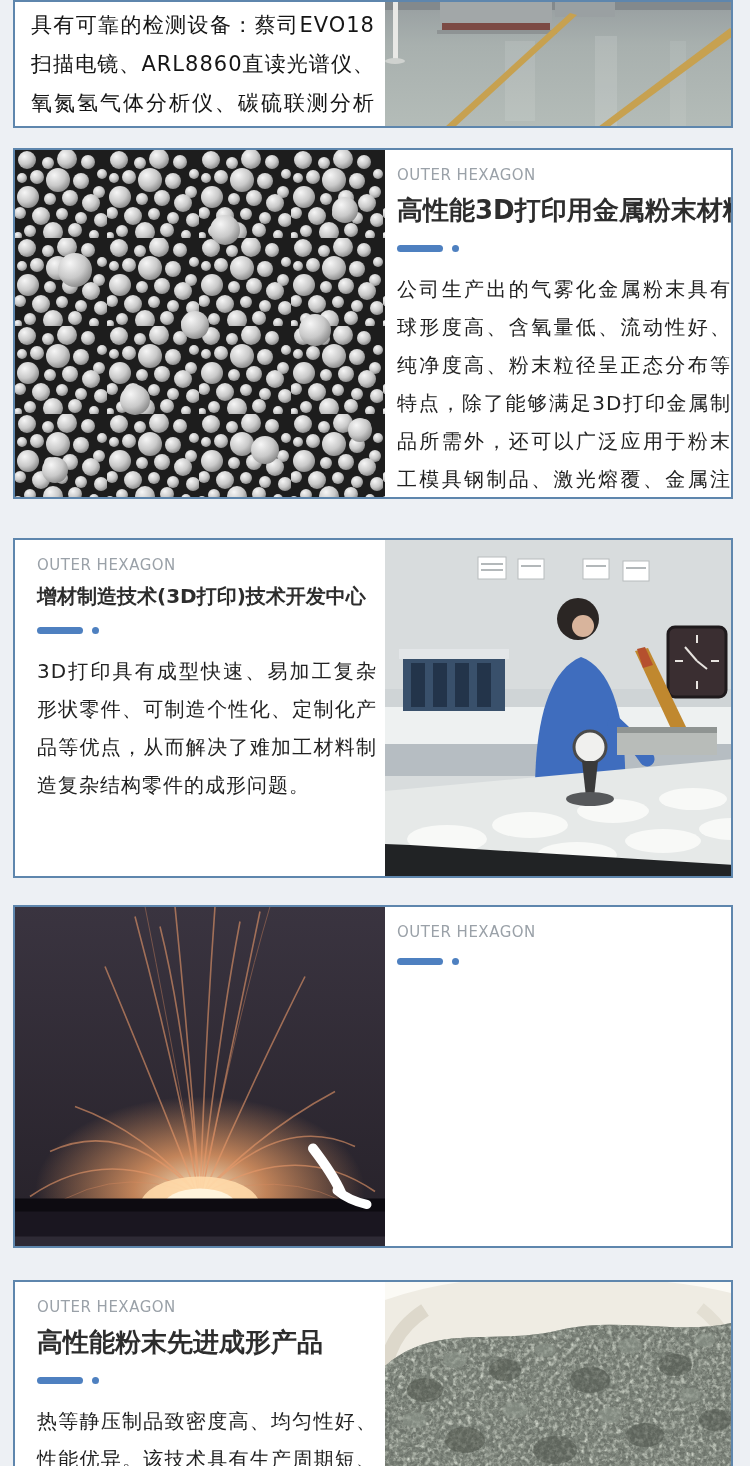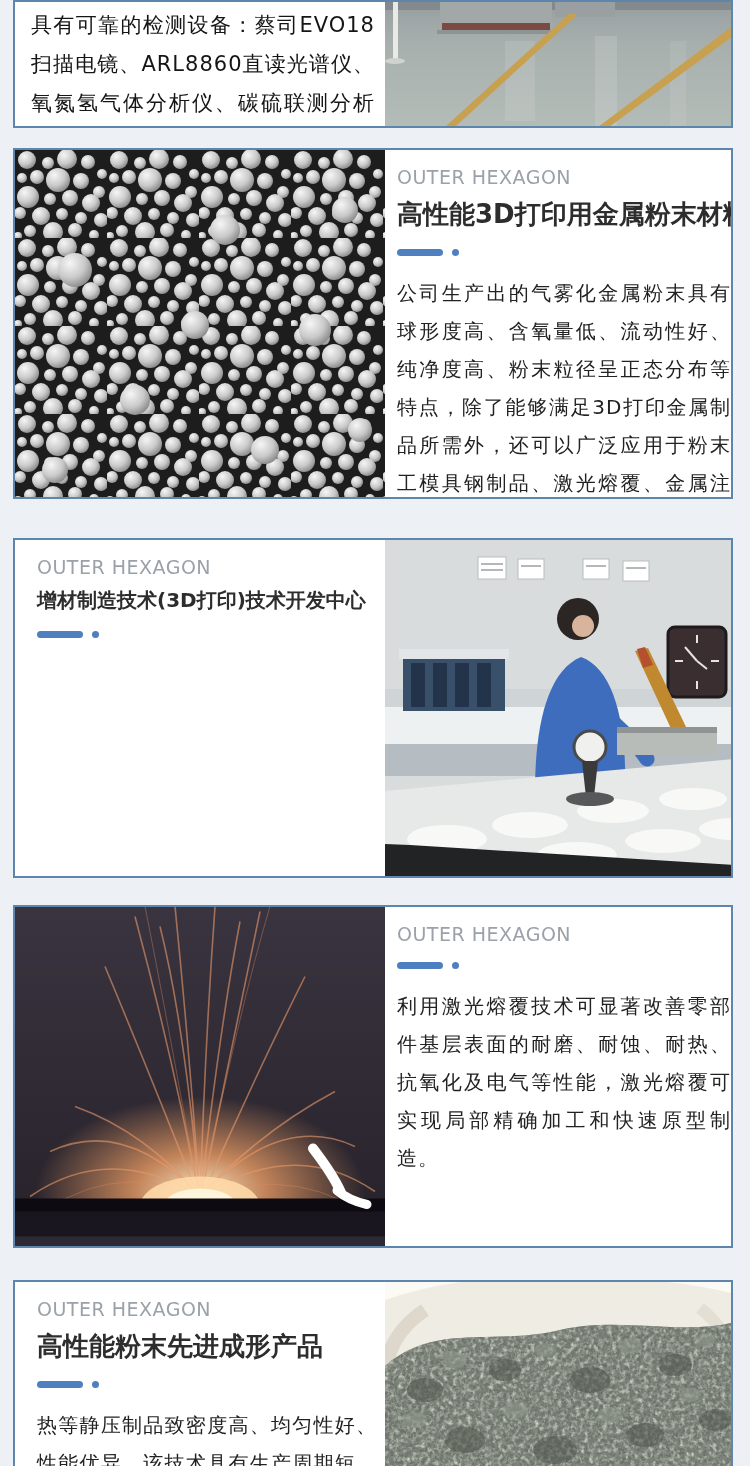--- a/index.html
+++ b/index.html
@@ -33,21 +33,21 @@
   .s5{height:200px;margin-top:32px;}
   .half-a{flex:0 0 370px;min-width:0;}
   .half-b{flex:0 0 350px;min-width:0;}
   .pic{overflow:hidden;position:relative;}
   .pic svg{display:block;width:100%;height:100%;}
   .txt{box-sizing:border-box;}
   .txt.wide{padding:16px 8px 0 22px;}
   .txt.narrow{padding:16px 4px 0 12px;}
   .s1 .txt{padding:2px 10px 0 16px;}
   .eyebrow{
-    font-size:19px;color:var(--eyebrow);letter-spacing:.5px;
+    font-size:15px;color:var(--eyebrow);letter-spacing:.5px;
   }
   .title{
     margin:9px 0 0;font-size:26px;font-weight:bold;color:var(--title);
     white-space:nowrap;letter-spacing:0;
   }
   .s3 .title{font-size:20px;}
   .divider{margin-top:17px;display:flex;align-items:center;}
   .divider .bar{width:46px;height:7px;border-radius:4px;background:var(--accent);}
   .divider .dot{width:7px;height:7px;border-radius:50%;background:var(--accent);margin-left:9px;}
   .body{
@@ -154,20 +154,21 @@
 </section>
 
 <section class="card s3">
   <div class="txt half-a wide">
     <div class="eyebrow">OUTER HEXAGON</div>
     <h2 class="title">增材制造技术(3D打印)技术开发中心</h2>
     <div class="divider">
       <span class="bar"></span>
       <span class="dot"></span>
     </div>
+    <p class="body">3D打印具有成型快速、易加工复杂形状零件、可制造个性化、定制化产品等优点，从而解决了难加工材料制造复杂结构零件的成形问题。</p>
   </div>
   <div class="pic half-b">
     <svg viewBox="0 0 350 338" preserveAspectRatio="xMidYMid slice" aria-hidden="true">
       <rect width="350" height="338" fill="#d8dcdd"></rect>
       <rect x="0" y="150" width="350" height="30" fill="#cfd4d6"></rect>
       <g fill="#ffffff" stroke="#b7bcbe" stroke-width="1">
         <rect x="93" y="18" width="28" height="22"></rect>
           <rect x="133" y="20" width="26" height="20"></rect>
         <rect x="198" y="20" width="26" height="20"></rect>
           <rect x="238" y="22" width="26" height="20"></rect>
@@ -273,21 +274,20 @@
         <path d="M322,284 q12,10 30,14" stroke-width="9"></path>
       </g>
     </svg>
   </div>
   <div class="txt half-b narrow">
     <div class="eyebrow">OUTER HEXAGON</div>
     <div class="divider">
       <span class="bar"></span>
       <span class="dot"></span>
     </div>
-    <p class="body">利用激光熔覆技术可显著改善零部件基层表面的耐磨、耐蚀、耐热、抗氧化及电气等性能，激光熔覆可实现局部精确加工和快速原型制造。</p>
   </div>
 </section>
 
 <section class="card s5">
   <div class="txt half-a wide">
     <div class="eyebrow">OUTER HEXAGON</div>
     <h2 class="title">高性能粉末先进成形产品</h2>
     <div class="divider">
       <span class="bar"></span>
       <span class="dot"></span>

